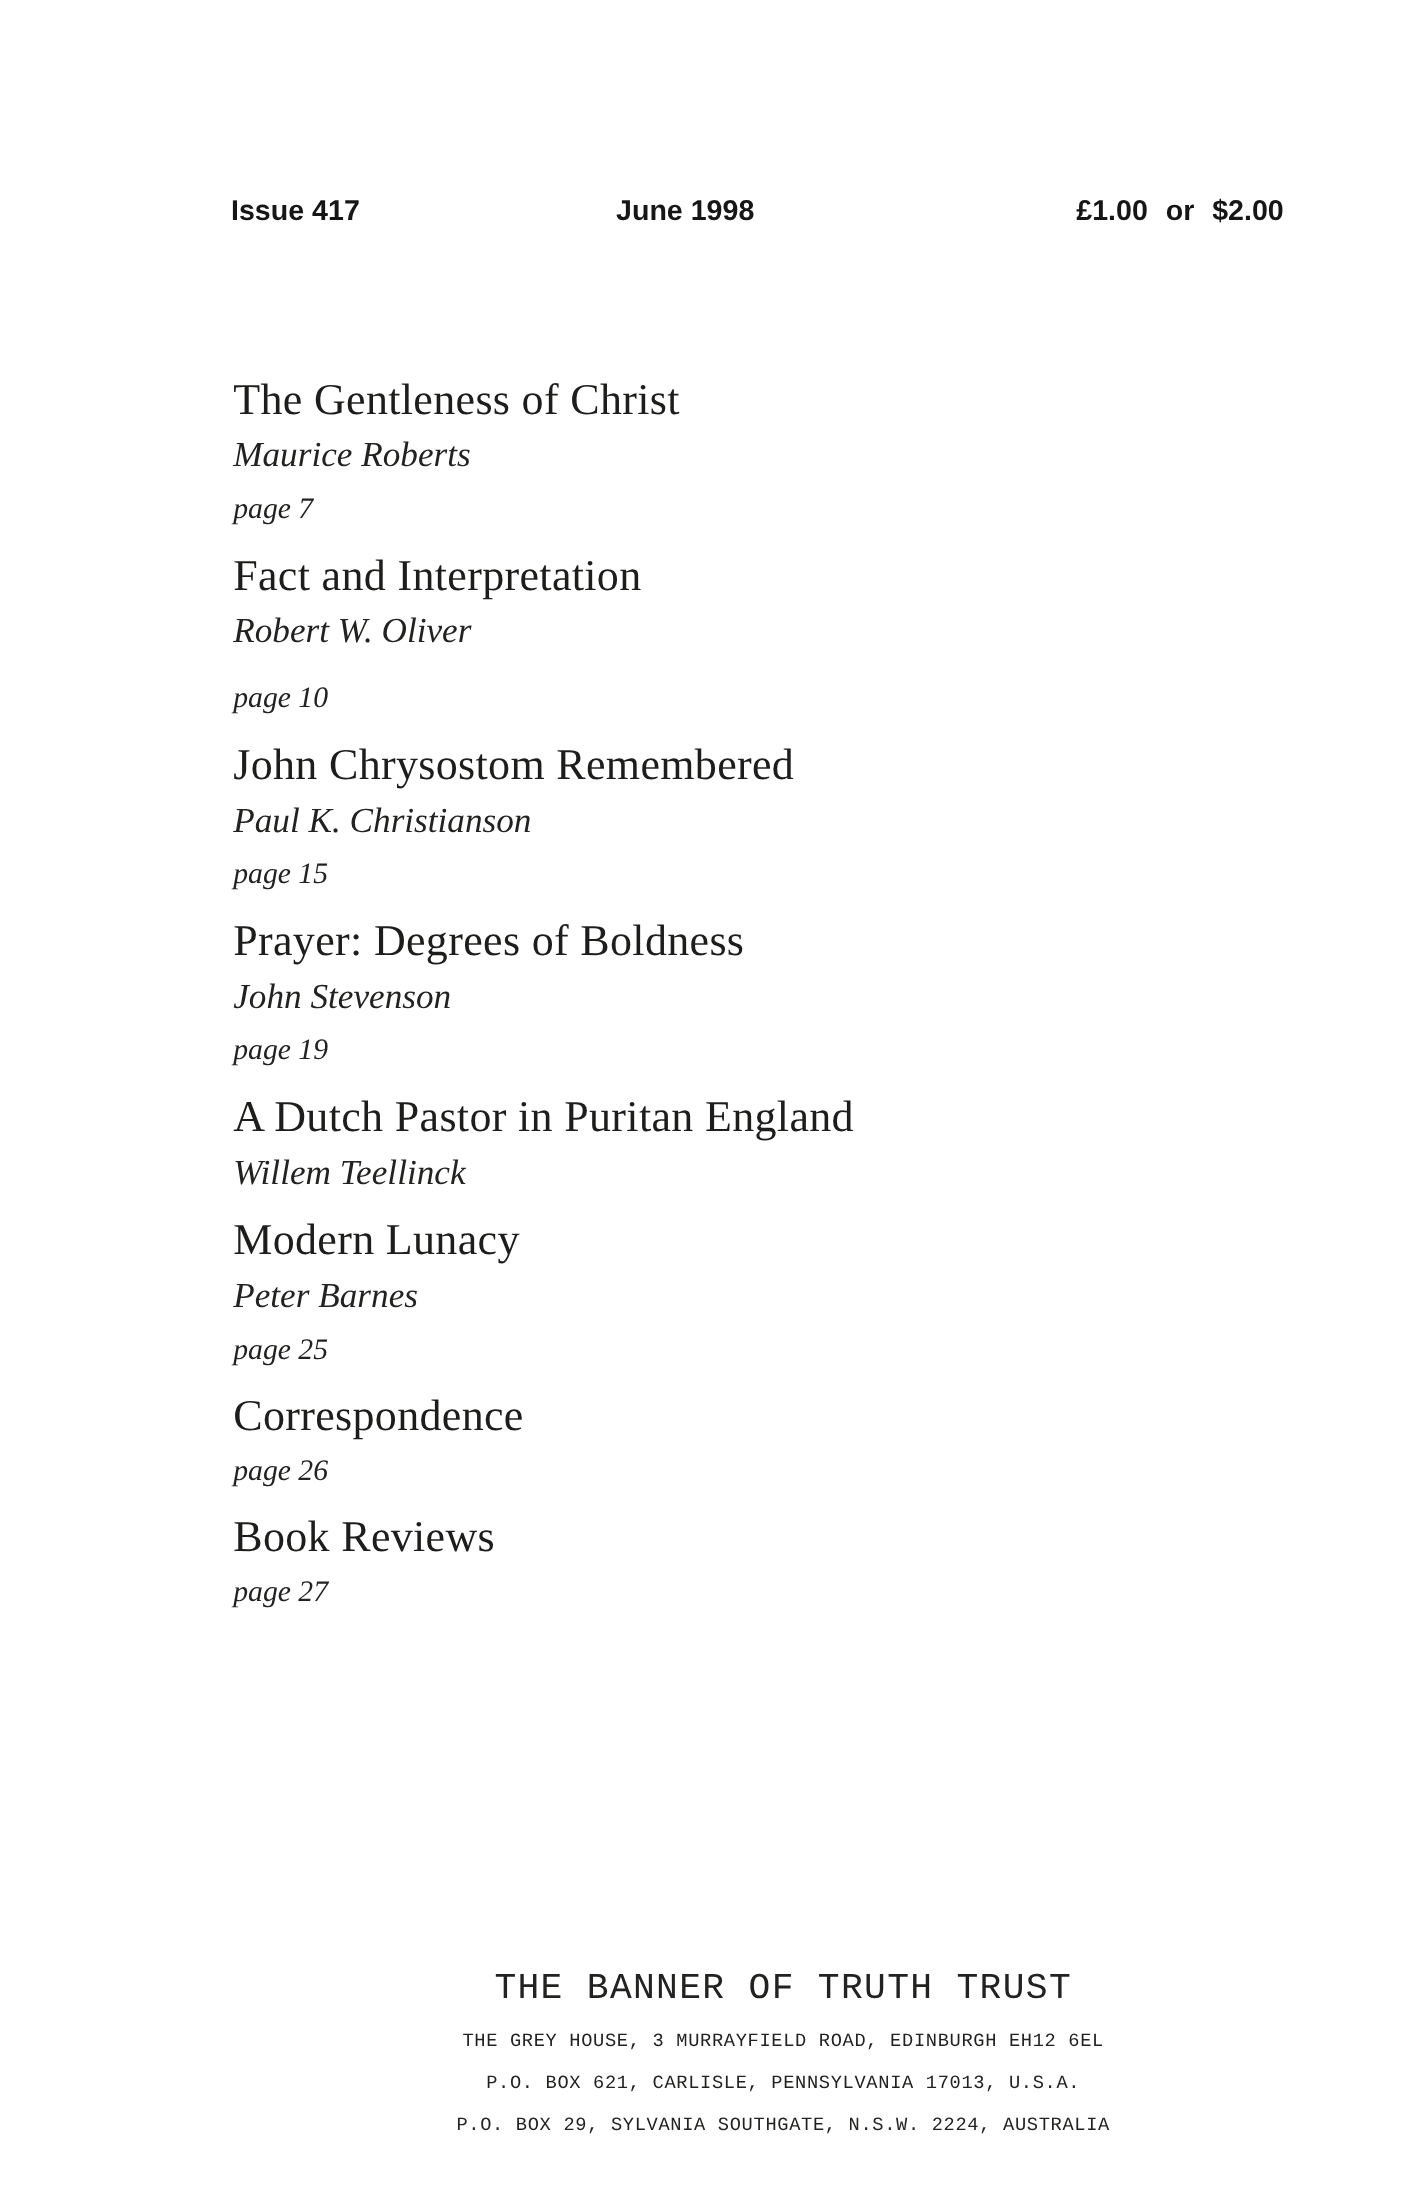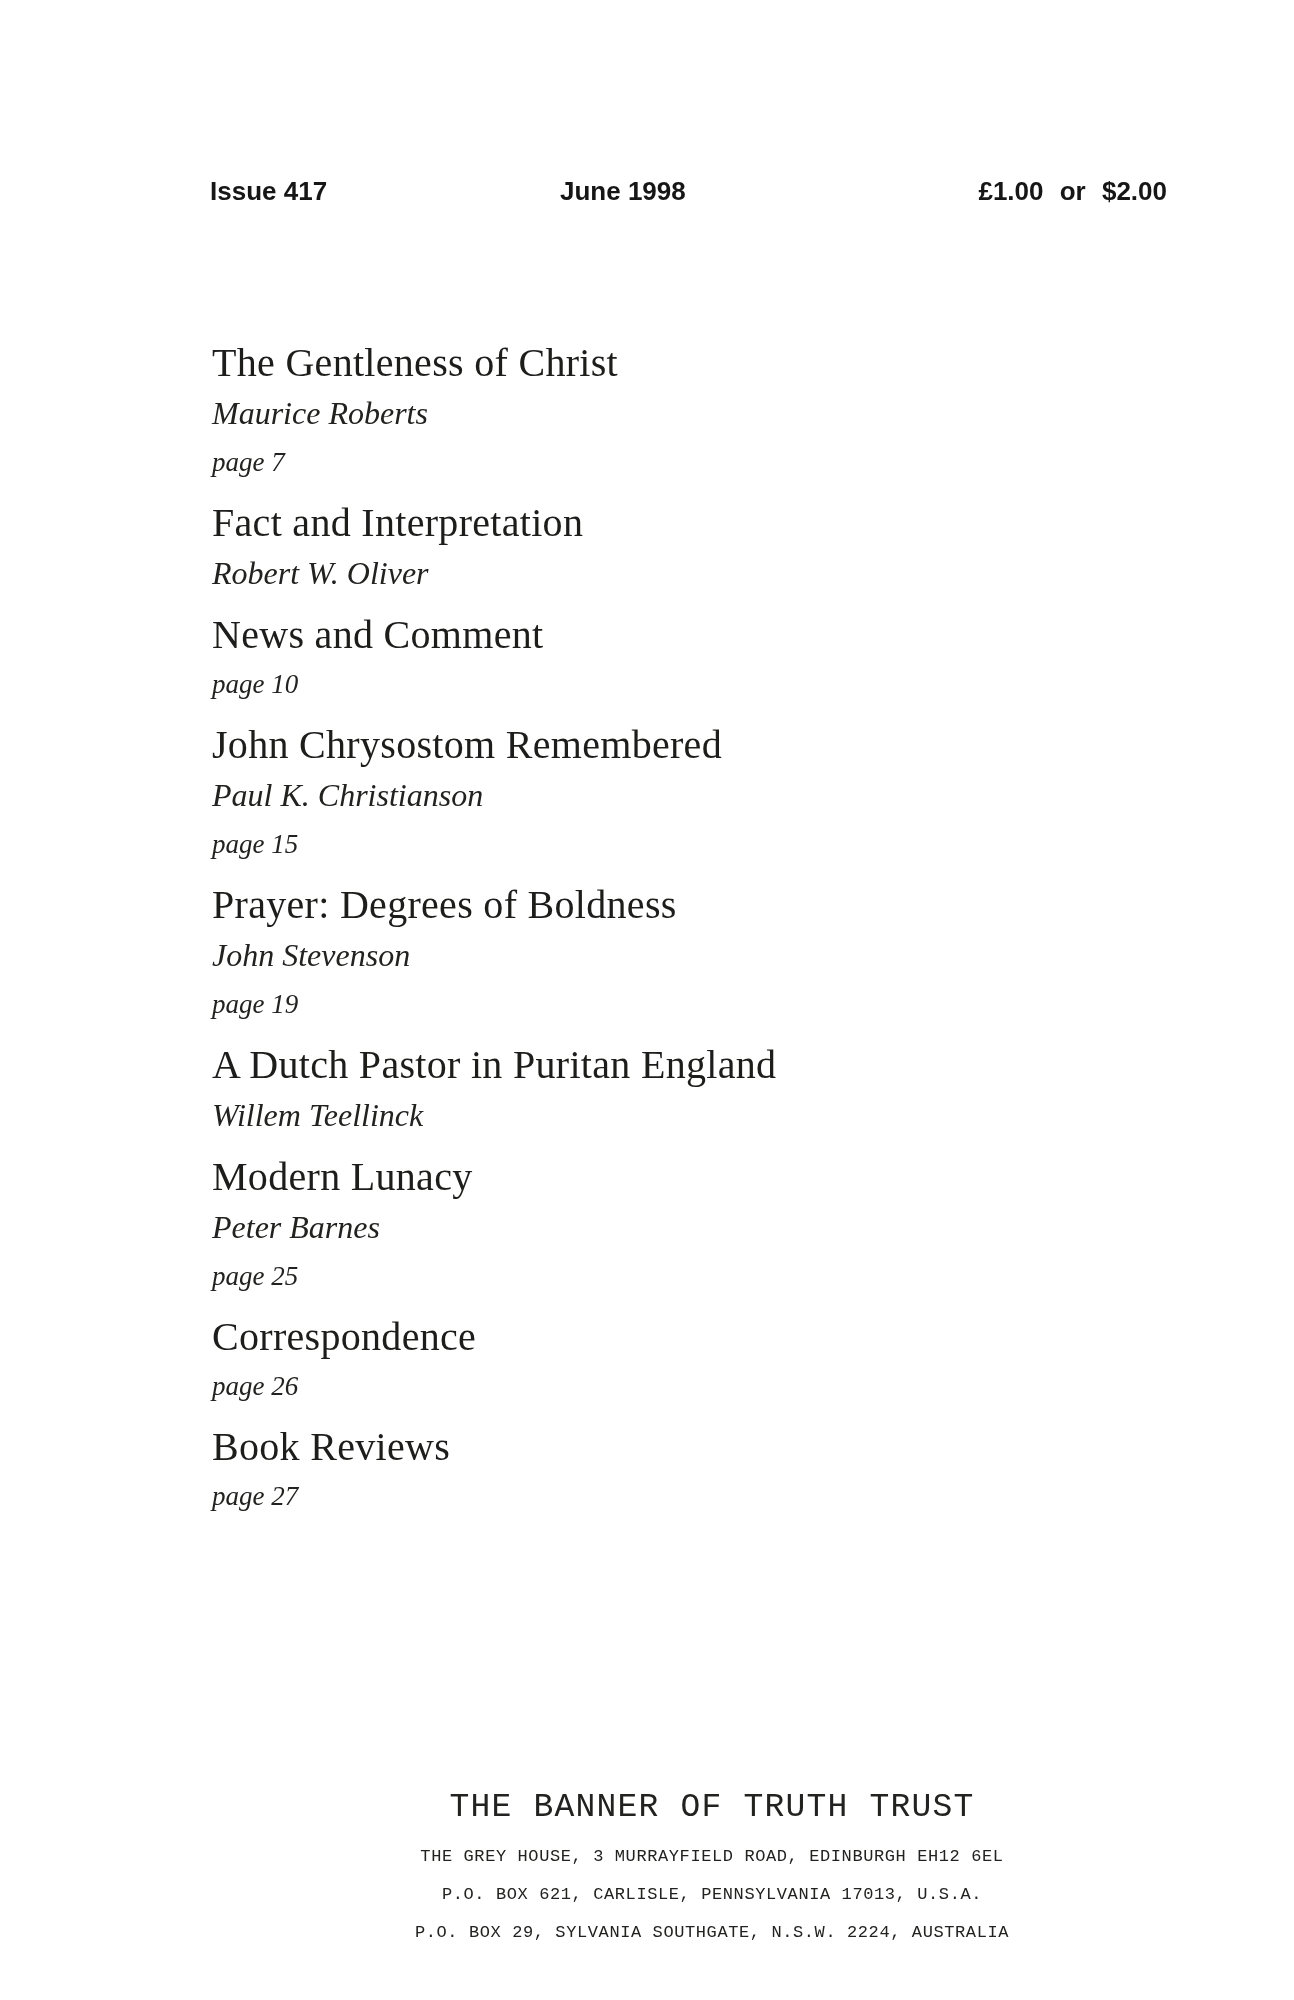--- a/index.html
+++ b/index.html
@@ -115,21 +115,20 @@
       <div class="toc-entry">
         <div class="toc-title">The Gentleness of Christ</div>
         <div class="toc-author">Maurice Roberts</div>
         <div class="toc-pageref">page 7</div>
       </div>
       <div class="toc-entry">
         <div class="toc-title">Fact and Interpretation</div>
         <div class="toc-author">Robert W. Oliver</div>
       </div>
       <div class="toc-entry">
-        <div class="toc-title">News and Comment</div>
         <div class="toc-pageref">page 10</div>
       </div>
       <div class="toc-entry">
         <div class="toc-title">John Chrysostom Remembered</div>
         <div class="toc-author">Paul K. Christianson</div>
         <div class="toc-pageref">page 15</div>
       </div>
       <div class="toc-entry">
         <div class="toc-title">Prayer: Degrees of Boldness</div>
         <div class="toc-author">John Stevenson</div>

